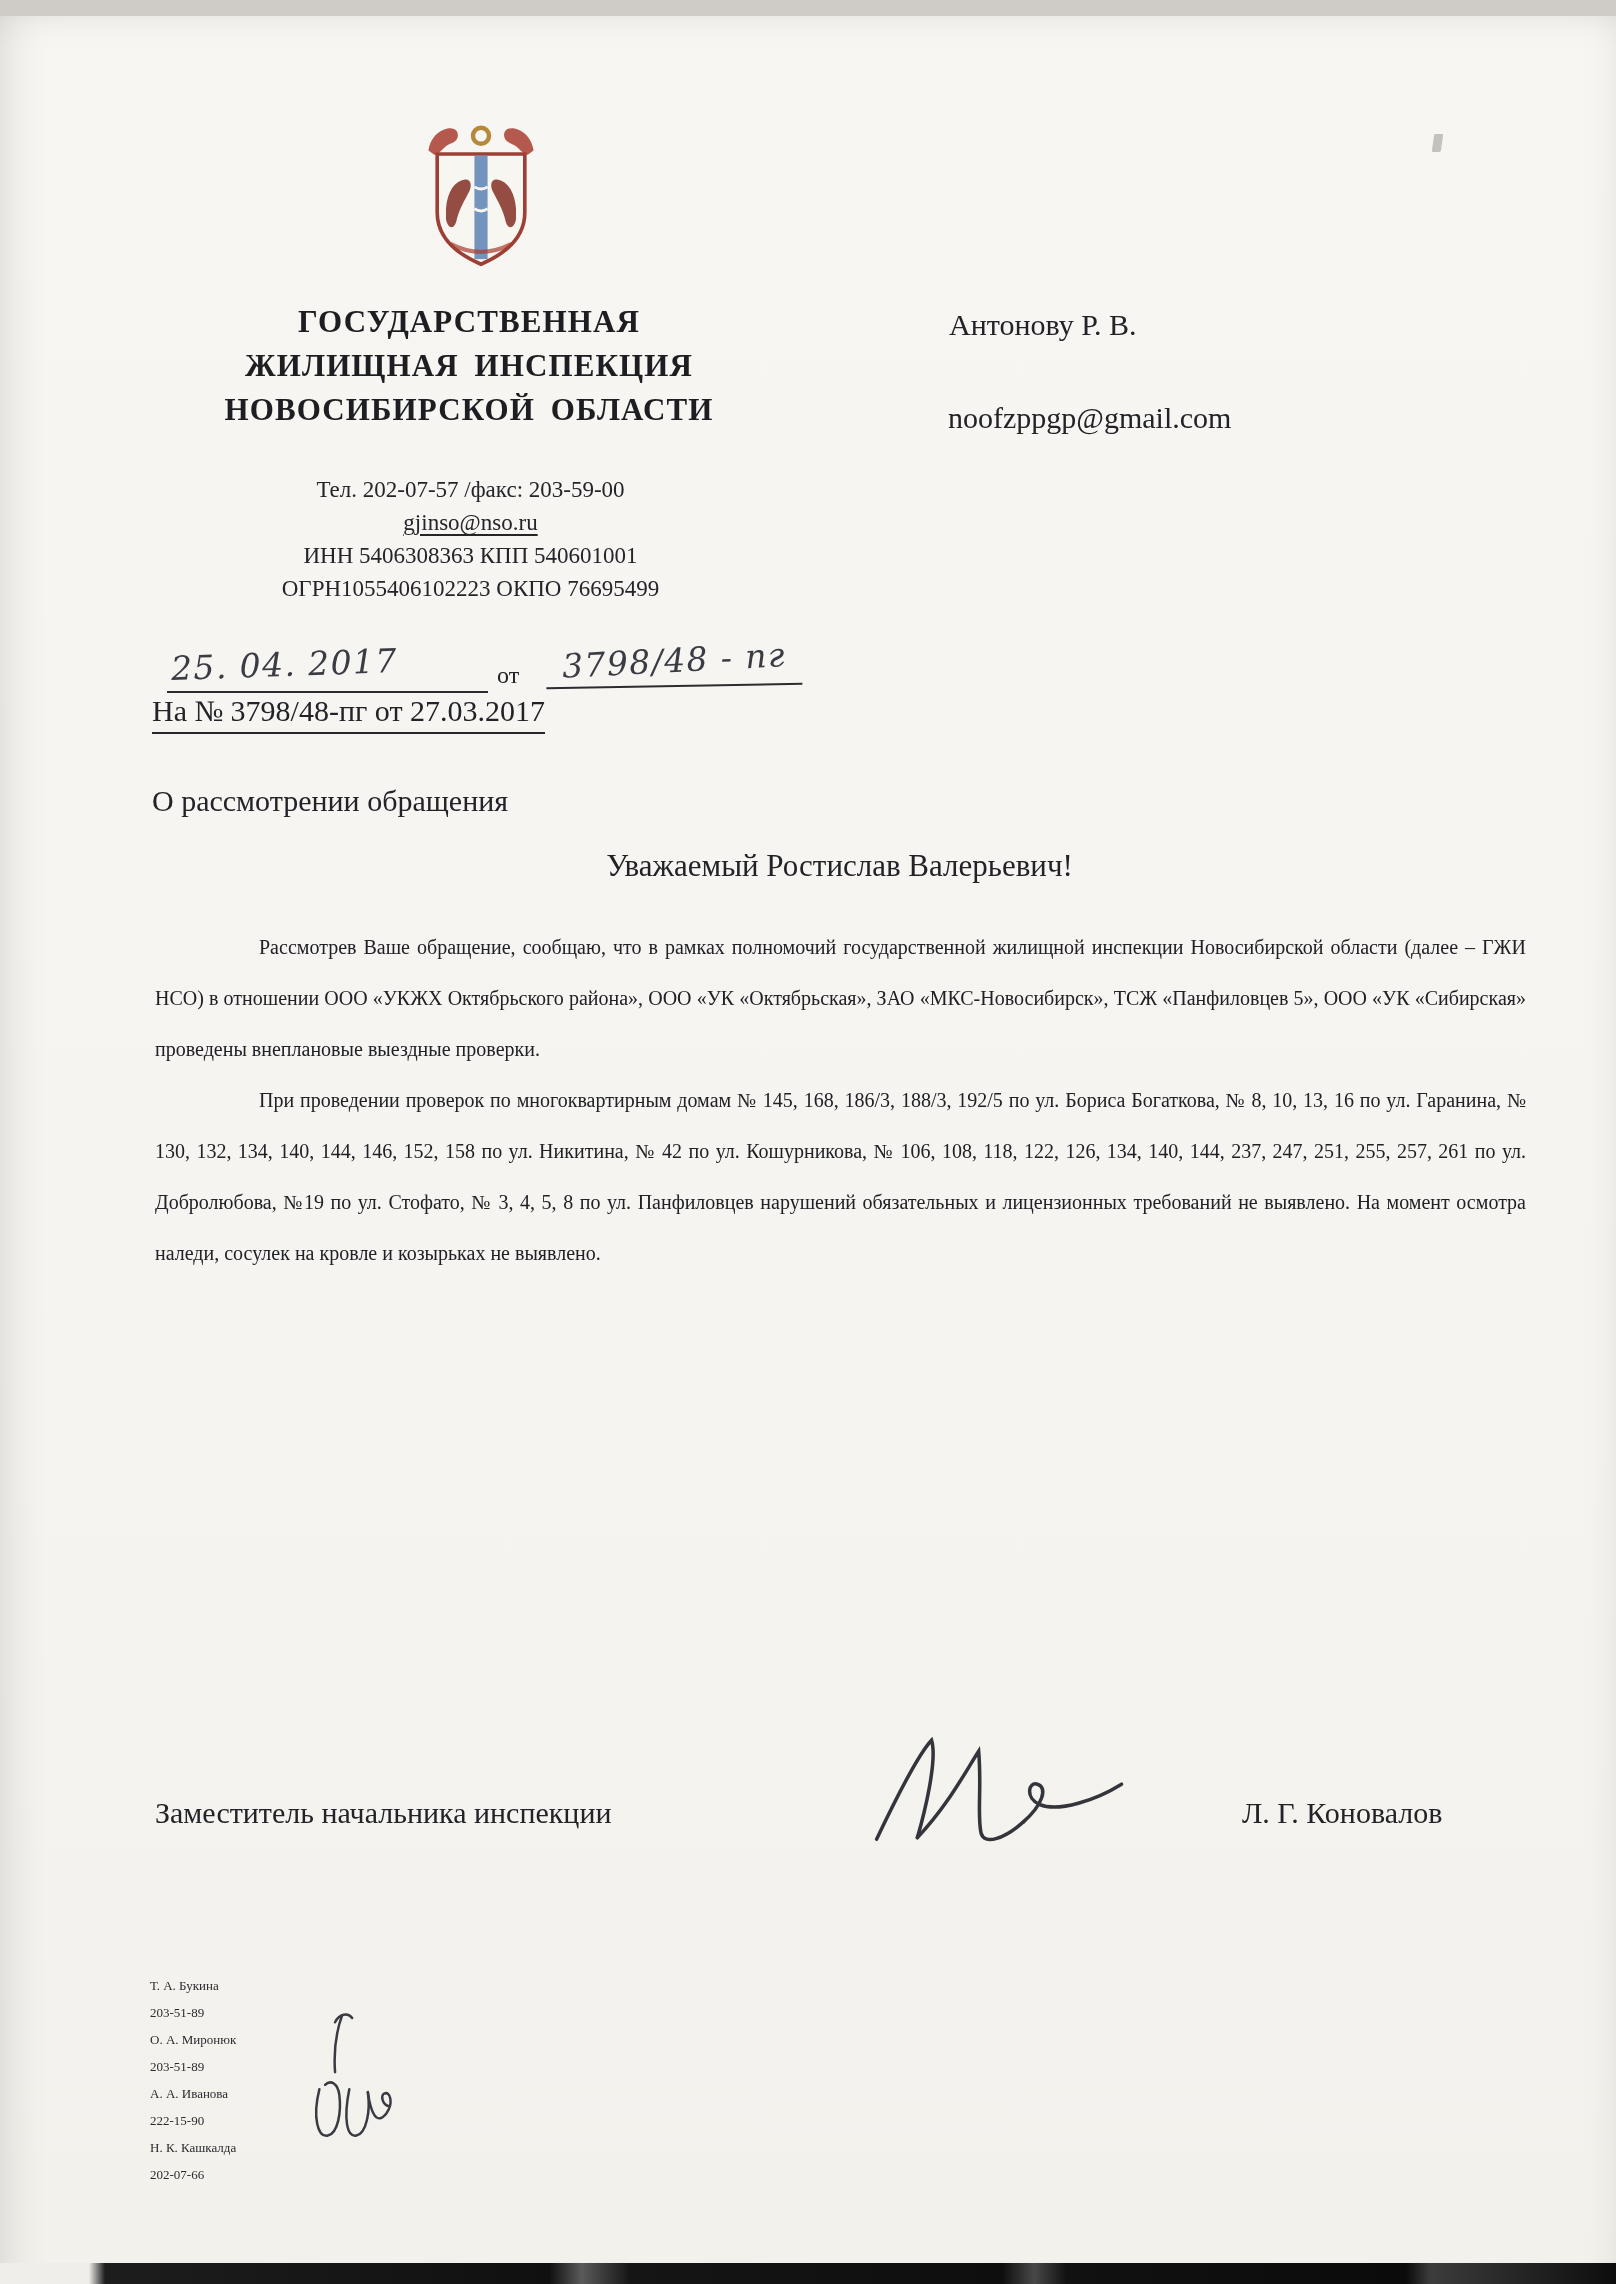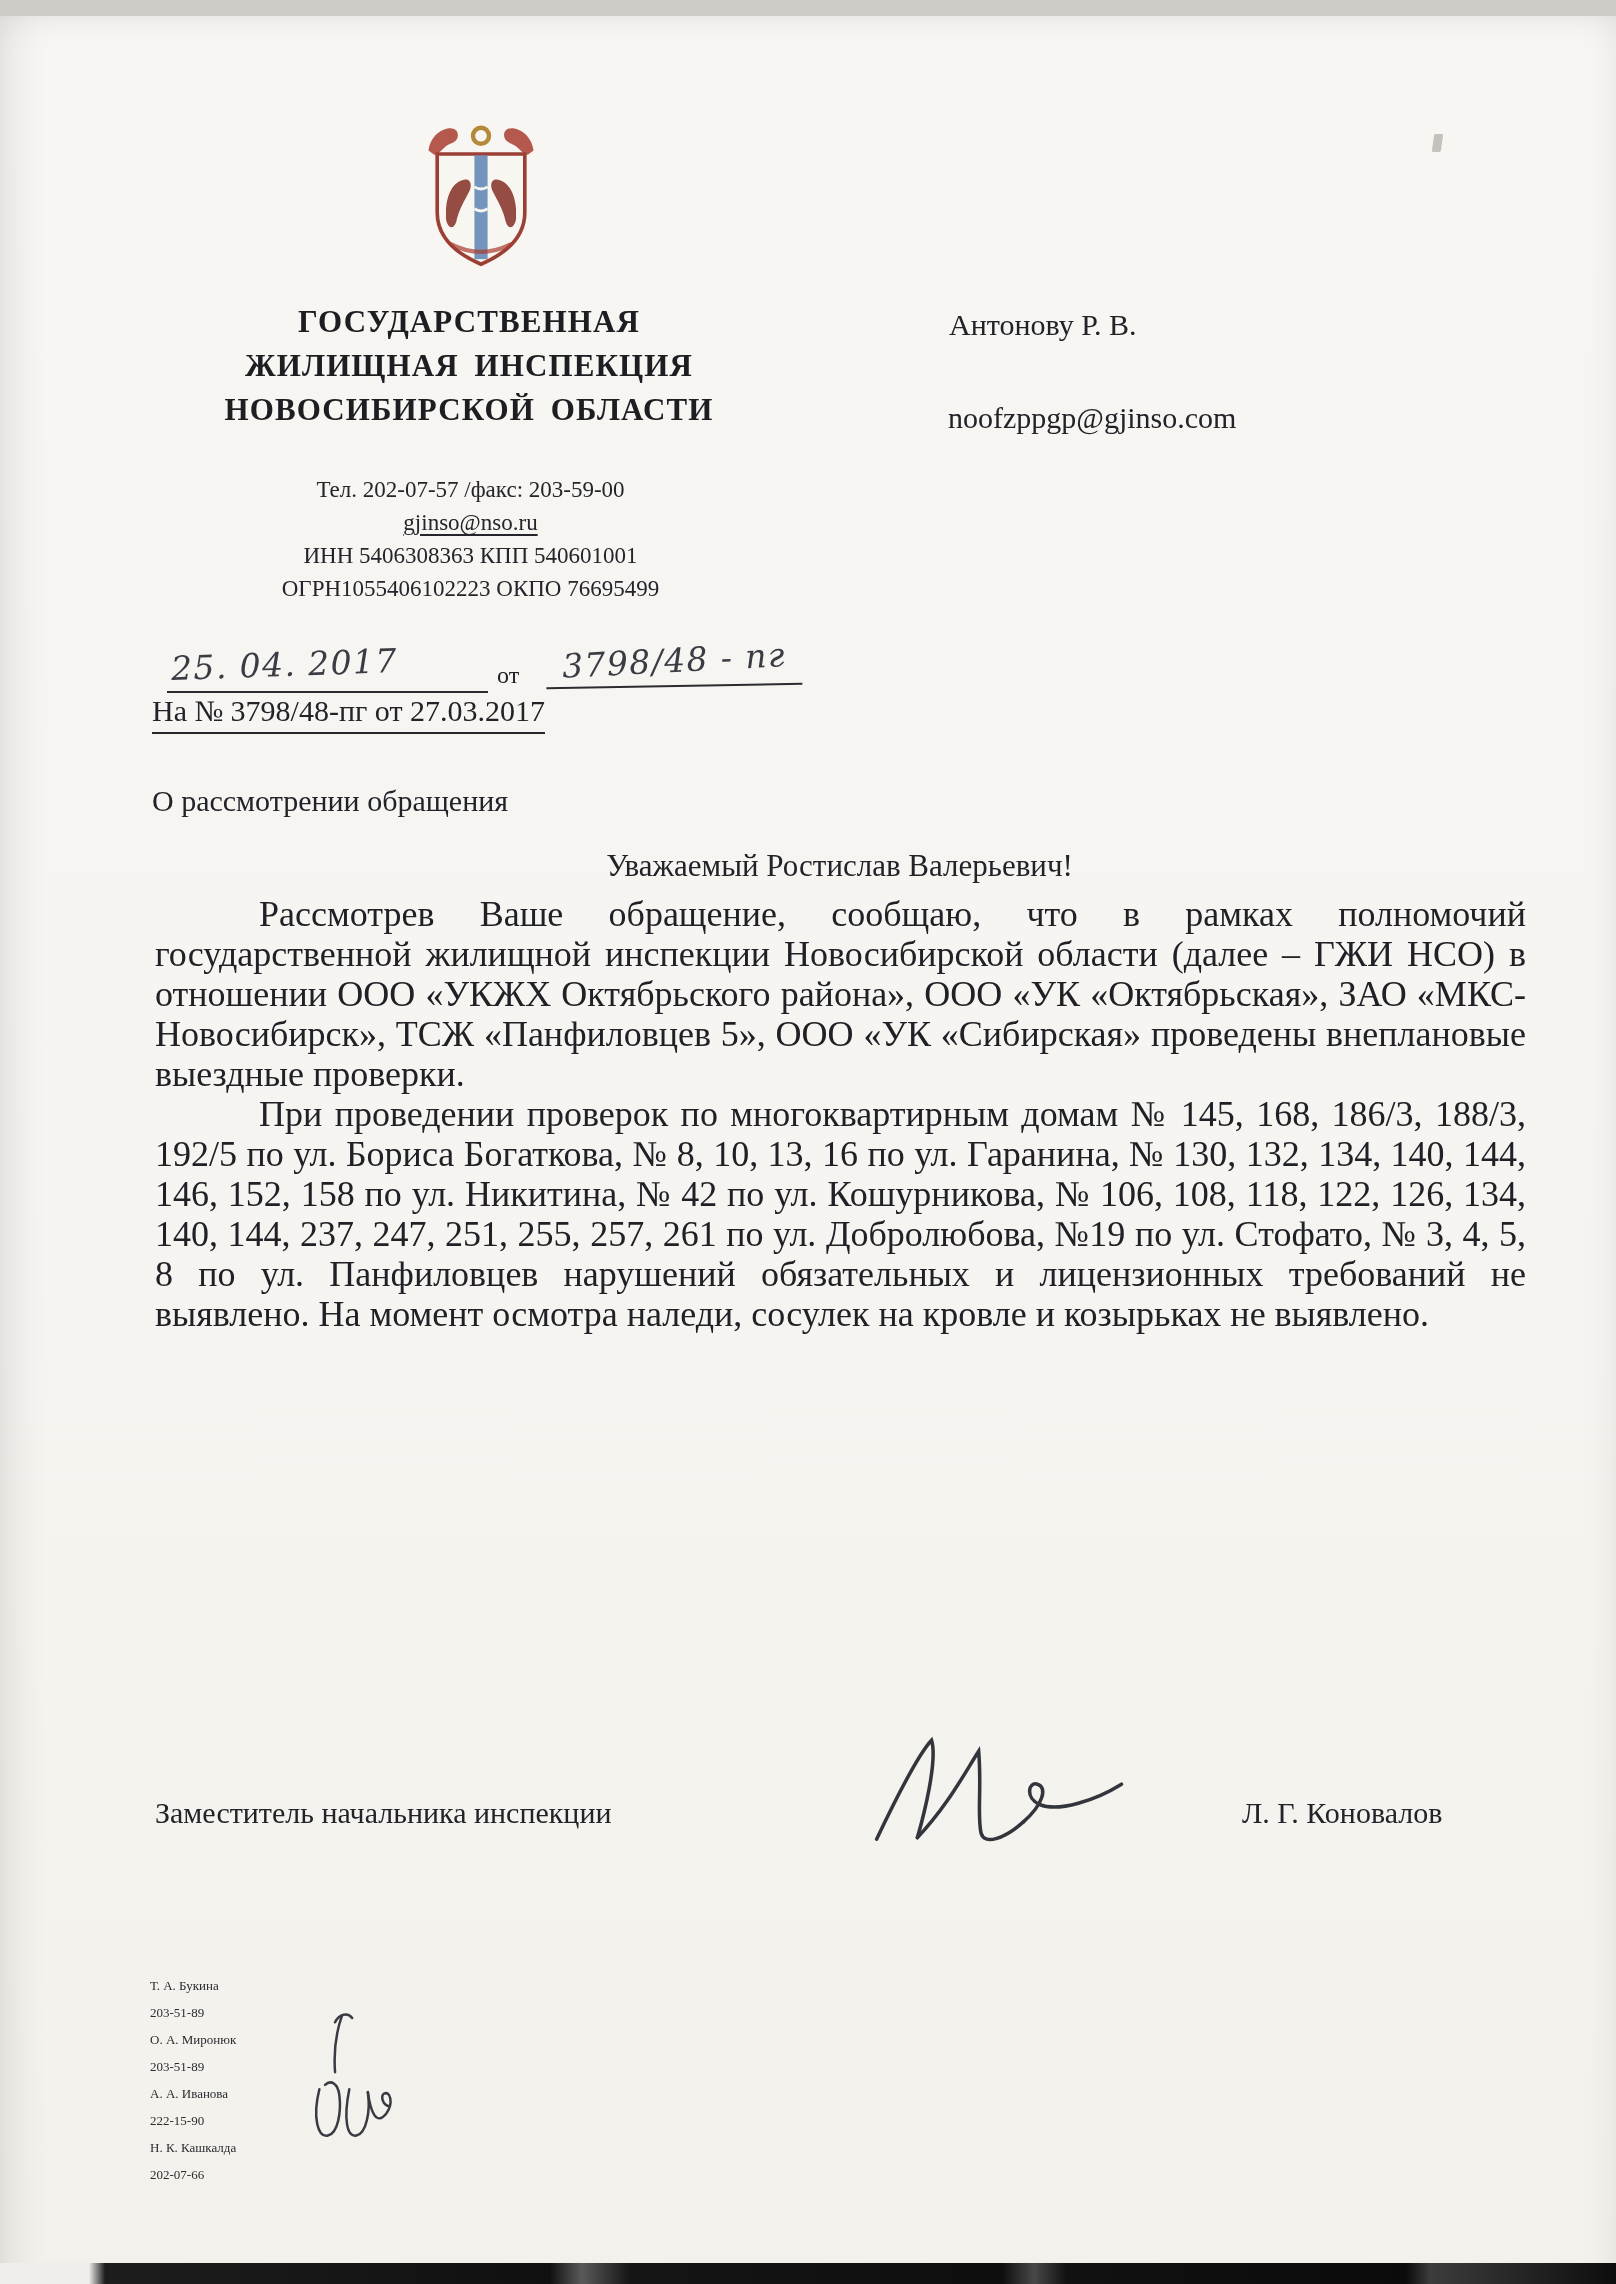--- a/index.html
+++ b/index.html
@@ -43,22 +43,22 @@
     display:inline-block; transform:rotate(-2deg); white-space:nowrap;
   }
   .hw-seg1 .hw { margin-left:4.3px; }
   .hw-seg2 .hw { margin-left:15.7px; }
   .reply-ref { left:152px; top:678px; font-size:30px; }
   .reply-ref span { display:inline-block; border-bottom:2.1px solid #26262c; padding-bottom:3.6px; }
   
   .subject { left:152px; top:768px; font-size:30px; }
   .salutation { left:155px; top:832px; width:1369px; text-align:center; font-size:31px; }
   .body-text {
-    left:155px; top:878px; width:1371px;
-    font-size:36px; line-height:40px; text-align:justify;
+    left:155px; top:906px; width:1371px;
+    font-size:20px; line-height:51px; text-align:justify;
     color:#202026;
   }
   .body-text p { margin:0; text-indent:104px; }
   
   .sign-position { left:155px; top:1780px; font-size:30px; }
   .sign-name { left:1242px; top:1780px; font-size:30px; }
   .sig-svg { left:844px; top:1696px; width:285px; height:157px; }
   
   .contacts { left:150px; top:1956px; font-size:13px; line-height:27px; color:#2b2b30; }
   .footer-mark { left:298px; top:1989px; width:114px; height:150px; }
@@ -99,21 +99,21 @@
     <path d="M58,168 Q100,190 142,168" stroke="#a93c30" stroke-width="6" fill="none" opacity="0.7"></path>
   </svg>
 
   <div class="abs org-name">
     <div>ГОСУДАРСТВЕННАЯ</div>
     <div>ЖИЛИЩНАЯ ИНСПЕКЦИЯ</div>
     <div>НОВОСИБИРСКОЙ ОБЛАСТИ</div>
   </div>
 
   <div class="abs recipient-name">Антонову Р. В.</div>
-  <div class="abs recipient-email">noofzppgp@gjinso.com</div>
+  <div class="abs recipient-email">noofzppgp@gmail.com</div>
 
   <div class="abs details">
     <div>Тел. 202-07-57 /факс: 203-59-00</div>
     <div class="email-line">gjinso@nso.ru</div>
     <div>ИНН 5406308363  КПП 540601001</div>
     <div>ОГРН1055406102223 ОКПО 76695499</div>
   </div>
 
   <div class="abs hw-row">
     <div class="hw-seg1">

